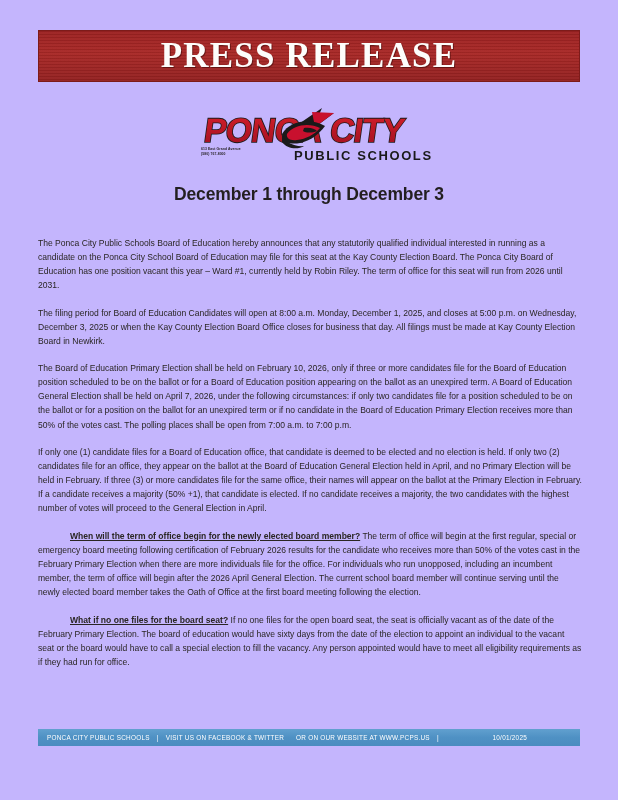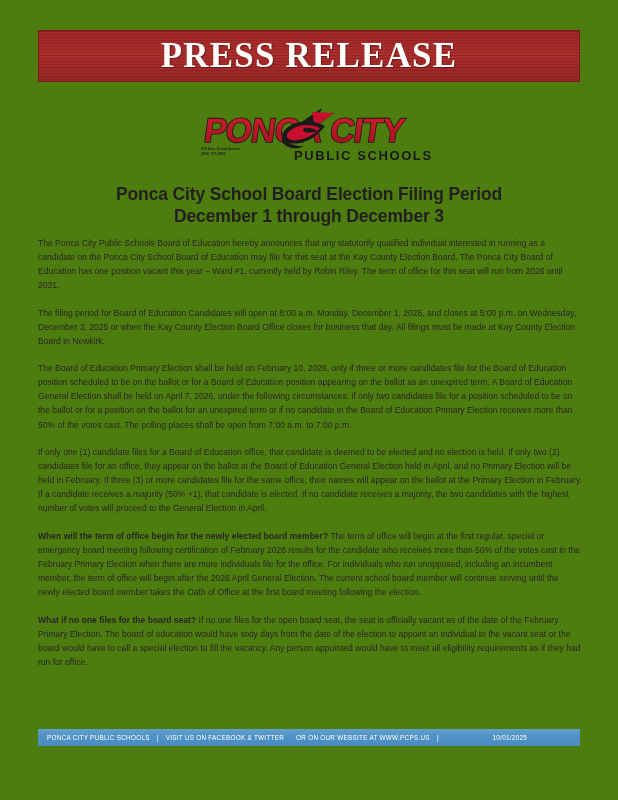--- a/index.html
+++ b/index.html
@@ -12,21 +12,21 @@
     height: 800px;
     position: relative;
     font-family: "Liberation Sans", sans-serif;
     color: #231f20;
     overflow: hidden;
   }
 
   .page {
     position: absolute;
     inset: 0;
-    background: #4d7c0f;
+    background: #c4b5fd;
   }
 
   
   .banner {
     position: absolute;
     left: 38px;
     top: 30px;
     width: 542px;
     height: 52px;
     background:
@@ -111,20 +111,22 @@
     font-size: 8.55px;
     line-height: 14.05px;
     color: #2a2624;
     text-align: left;
   }
   .body-copy p {
     margin: 0 0 13.5px 0;
   }
   .q-head {
     font-weight: bold;
+    text-decoration: underline;
+    margin-left: 32px;
   }
 
   
   .footer {
     position: absolute;
     left: 38px;
     top: 729px;
     width: 542px;
     height: 17px;
     background: linear-gradient(to bottom, #61a0cf 0%, #4f91c4 50%, #4b8cc0 100%);
@@ -181,21 +183,20 @@
         </g>
 
         <text x="108" y="56" font-family="Liberation Sans, sans-serif" font-weight="bold" font-size="13" fill="#1a1a1a" letter-spacing="1.6">PUBLIC SCHOOLS</text>
       </svg>
       <div class="logo-addr">613 East Grand Avenue
 (580) 767-8000</div>
     </div>
   </div>
 
   <div class="headline">
-    <span>Ponca City School Board Election Filing Period</span>
     <span class="l2">December 1 through December 3</span>
   </div>
 
   <div class="body-copy">
     <p>The Ponca City Public Schools Board of Education hereby announces that any statutorily qualified individual interested in running as a candidate on the Ponca City School Board of Education may file for this seat at the Kay County Election Board. The Ponca City Board of Education has one position vacant this year – Ward #1, currently held by Robin Riley. The term of office for this seat will run from 2026 until 2031.</p>
     <p>The filing period for Board of Education Candidates will open at 8:00 a.m. Monday, December 1, 2025, and closes at 5:00 p.m. on Wednesday, December 3, 2025 or when the Kay County Election Board Office closes for business that day. All filings must be made at Kay County Election Board in Newkirk.</p>
     <p>The Board of Education Primary Election shall be held on February 10, 2026, only if three or more candidates file for the Board of Education position scheduled to be on the ballot or for a Board of Education position appearing on the ballot as an unexpired term. A Board of Education General Election shall be held on April 7, 2026, under the following circumstances: if only two candidates file for a position scheduled to be on the ballot or for a position on the ballot for an unexpired term or if no candidate in the Board of Education Primary Election receives more than 50% of the votes cast. The polling places shall be open from 7:00 a.m. to 7:00 p.m.</p>
     <p>If only one (1) candidate files for a Board of Education office, that candidate is deemed to be elected and no election is held. If only two (2) candidates file for an office, they appear on the ballot at the Board of Education General Election held in April, and no Primary Election will be held in February. If three (3) or more candidates file for the same office, their names will appear on the ballot at the Primary Election in February. If a candidate receives a majority (50% +1), that candidate is elected. If no candidate receives a majority, the two candidates with the highest number of votes will proceed to the General Election in April.</p>
     <p><span class="q-head">When will the term of office begin for the newly elected board member?</span><span> The term of office will begin at the first regular, special or emergency board meeting following certification of February 2026 results for the candidate who receives more than 50% of the votes cast in the February Primary Election when there are more individuals file for the office. For individuals who run unopposed, including an incumbent member, the term of office will begin after the 2026 April General Election. The current school board member will continue serving until the newly elected board member takes the Oath of Office at the first board meeting following the election.</span></p>
     <p><span class="q-head">What if no one files for the board seat?</span><span> If no one files for the open board seat, the seat is officially vacant as of the date of the February Primary Election. The board of education would have sixty days from the date of the election to appoint an individual to the vacant seat or the board would have to call a special election to fill the vacancy. Any person appointed would have to meet all eligibility requirements as if they had run for office.</span></p>

